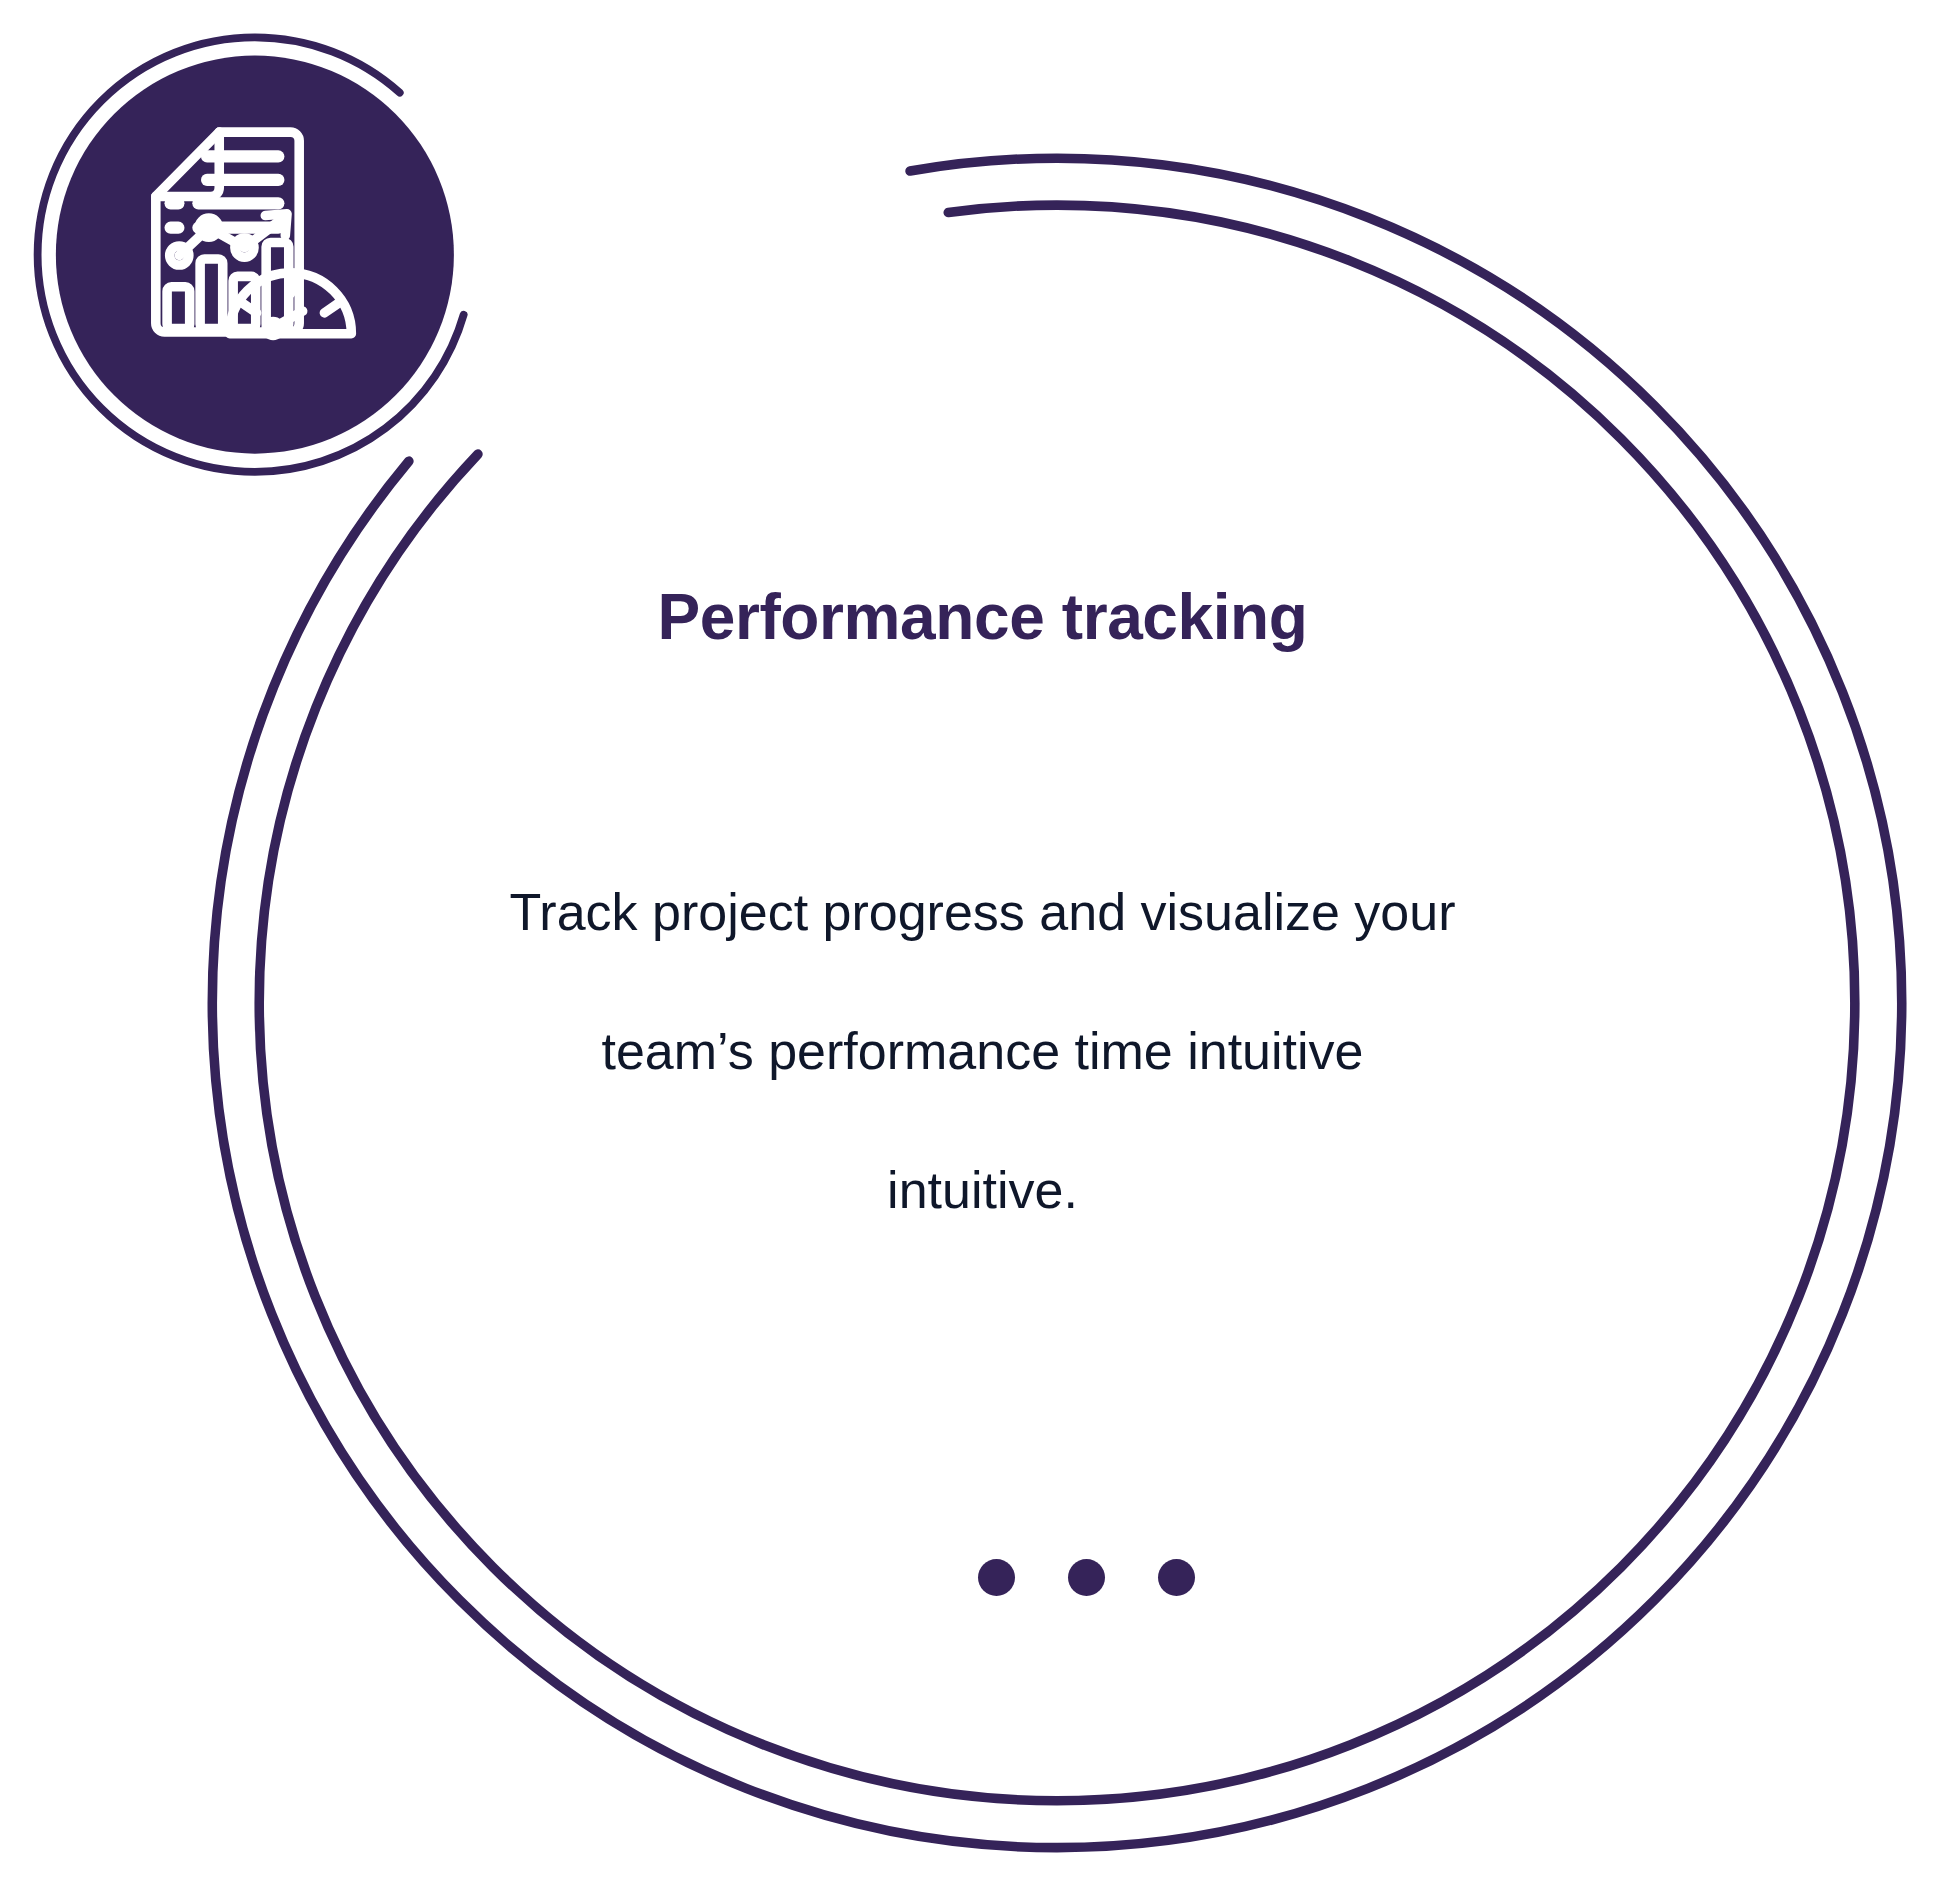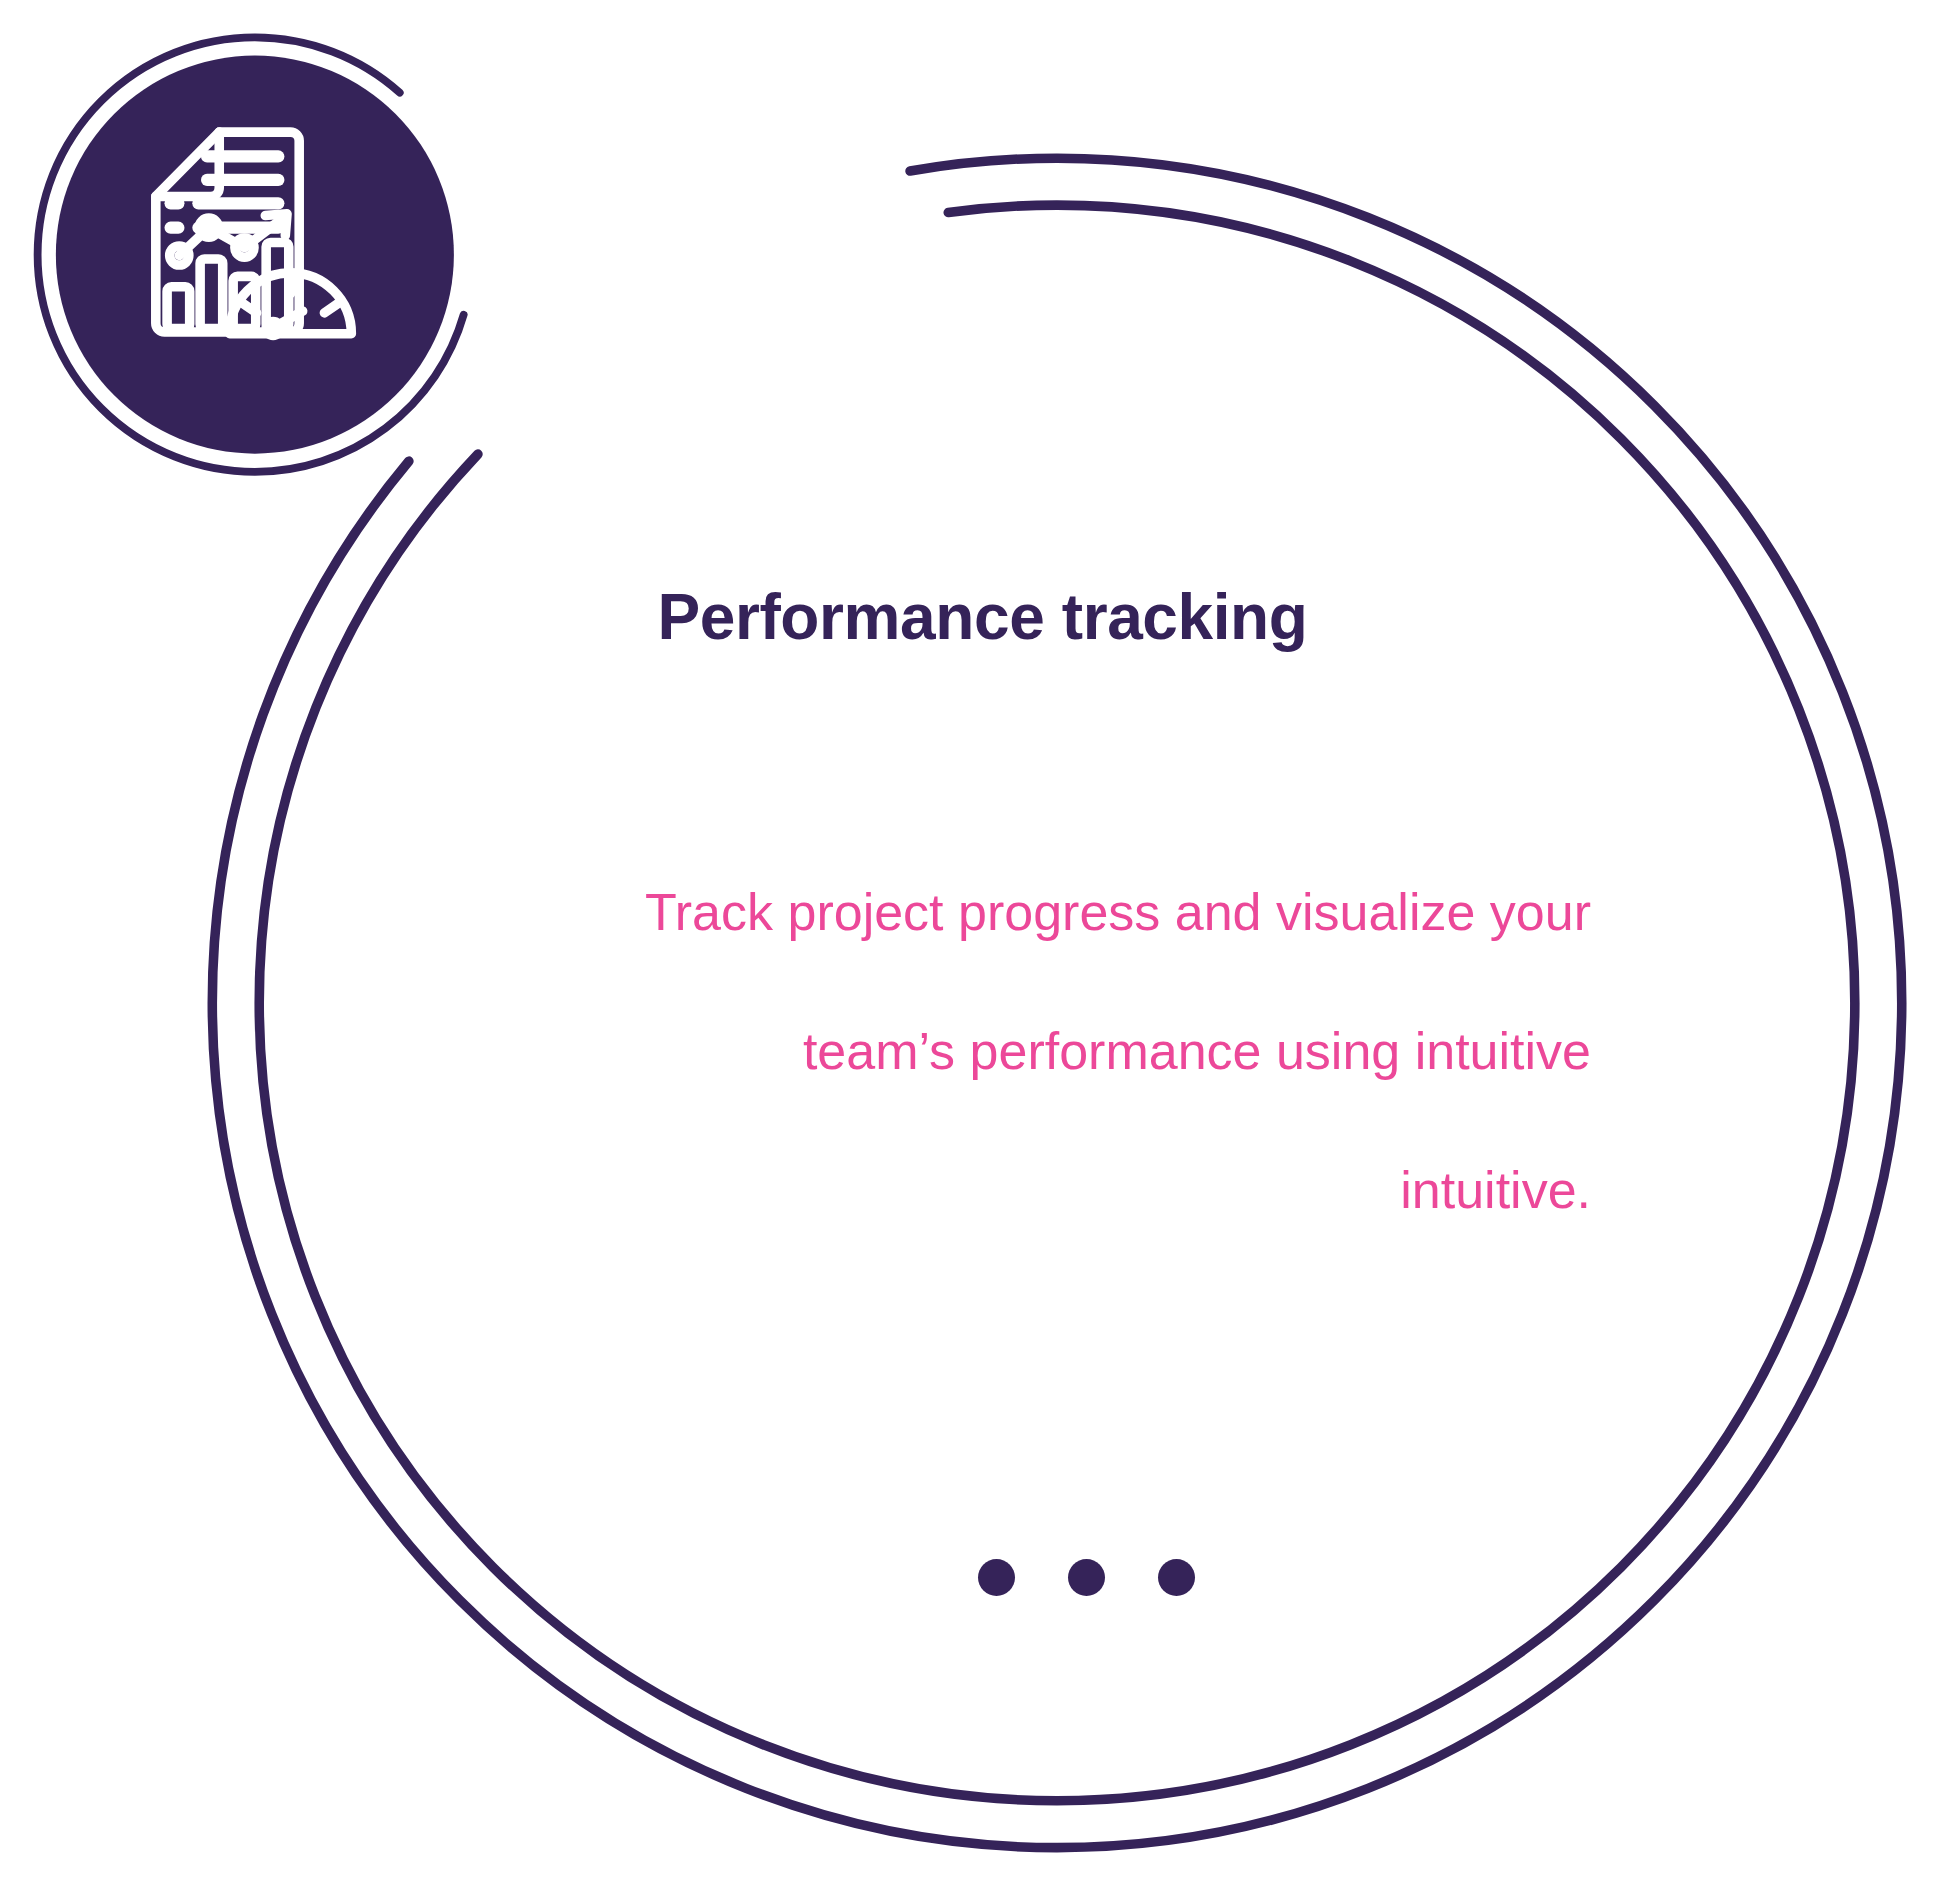--- a/index.html
+++ b/index.html
@@ -50,26 +50,26 @@
     pointer-events: auto;
   }
   .card-title .t-line {
     display: block;
   }
   .card-body {
     position: absolute;
     left: 374px;
     top: 791px;
     width: 1217px;
-    text-align: right;
+    text-align: center;
     font-family: "Liberation Sans", sans-serif;
     font-weight: normal;
     font-size: 52px;
     line-height: 139px;
-    color: #ec4899;
+    color: #0f172a;
     pointer-events: auto;
   }
   .card-body .b-line {
     display: block;
   }
   .dots-row {
     position: absolute;
     left: 978px;
     top: 1556px;
     width: 217px;
@@ -154,21 +154,21 @@
   </svg>
 
   <div class="text-layer">
 
     <h2 class="card-title">
       <span class="t-line">Performance tracking</span>
     </h2>
 
     <p class="card-body">
       <span class="b-line">Track project progress and visualize your</span>
-      <span class="b-line">team’s performance using intuitive</span>
+      <span class="b-line">team’s performance time intuitive</span>
       <span class="b-line">intuitive.</span>
     </p>
 
     <div class="dots-row">
       <span class="dot"></span>
       <span class="dot"></span>
       <span class="dot"></span>
     </div>
 
   </div>

